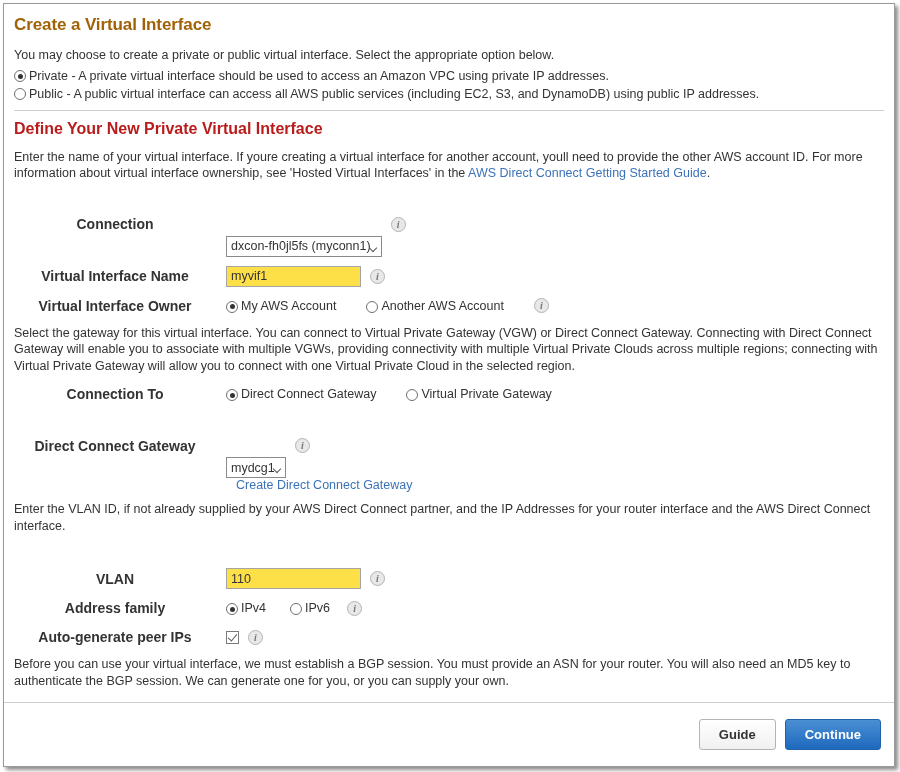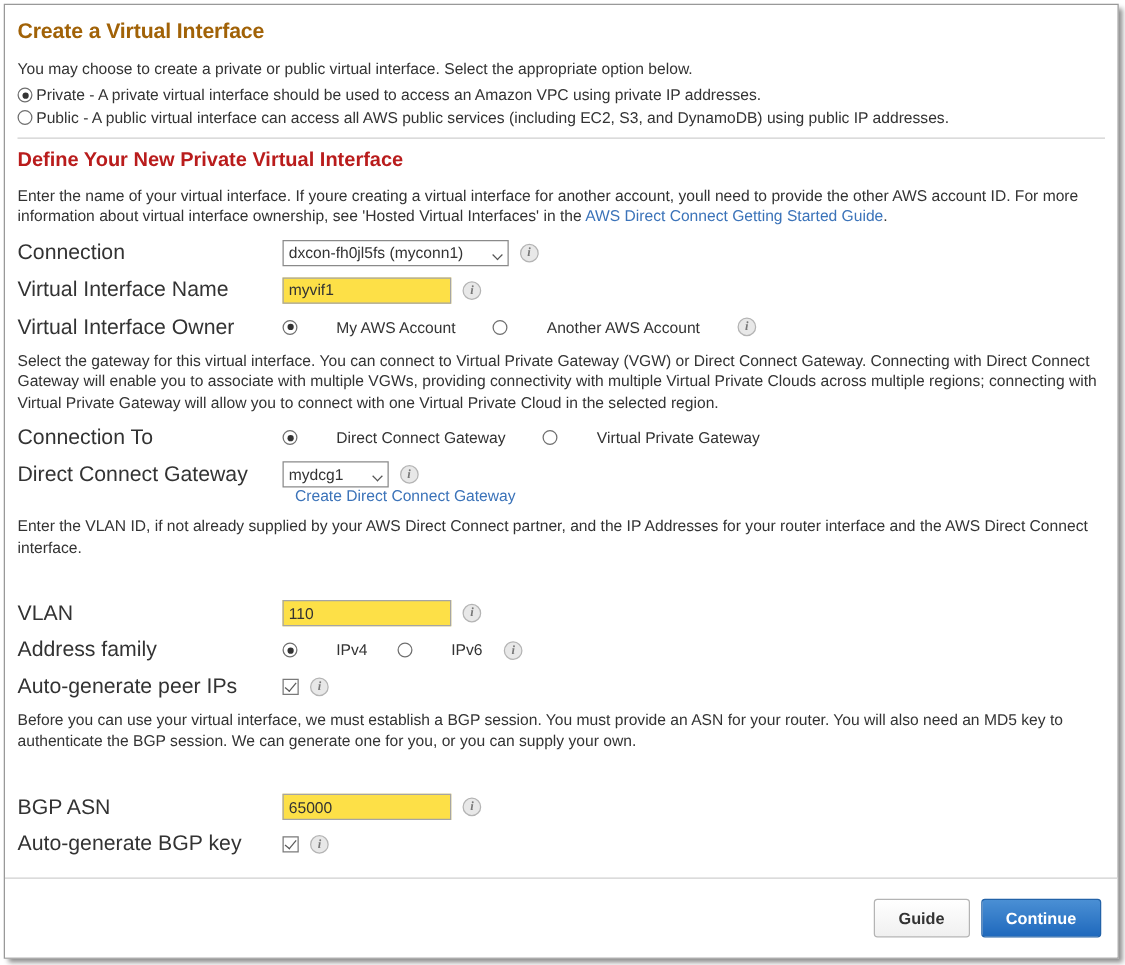--- a/index.html
+++ b/index.html
@@ -126,24 +126,24 @@
   
   .form-rows { margin-top: 10px; }
   .frow {
     display: flex;
     align-items: center;
     margin-bottom: 9px;
     min-height: 20px;
   }
   .flabel {
     width: 212px;
-    text-align: left;
+    text-align: center;
     padding-right: 10px;
-    font-weight: normal;
-    font-size: 17px;
+    font-weight: bold;
+    font-size: 14px;
     color: #333333;
     flex: none;
   }
   .fctl { display: flex; align-items: center; }
 
   input.txt {
     font-family: "Liberation Sans", sans-serif;
     font-size: 12.5px;
     color: #333333;
     border: 1px solid #a5a5a5;
@@ -156,38 +156,39 @@
   input.txt.w-name { width: 135px; }
   input.txt.w-vlan { width: 135px; }
 
   .select {
     font-family: "Liberation Sans", sans-serif;
     font-size: 12.5px;
     color: #333333;
     border: 1px solid #8a8a8a;
     background: #ffffff;
     height: 21px;
-    padding: 0 35px 0 4px;
+    padding: 0 10px 0 4px;
     display: inline-flex;
     align-items: center;
     position: relative;
     white-space: nowrap;
+    margin-top: 44px;
   }
   .select::after {
     content: "";
     position: absolute;
     right: 5px; top: 8px;
     width: 5px; height: 5px;
     border-left: 1.3px solid #555;
     border-bottom: 1.3px solid #555;
     transform: rotate(-45deg);
   }
 
   .gap-i { margin-left: 9px; }
-  .radio-opt { display: flex; align-items: center; margin-right: 30px; gap: 28px; }
+  .radio-opt { display: flex; align-items: flex-end; margin-right: 30px; }
   .radio-opt .rtxt { margin-left: 3px; }
 
   a.link {
     color: #3b73b9;
     text-decoration: none;
   }
 
   .sub-link {
     margin-left: 222px;
     margin-top: -3px;

